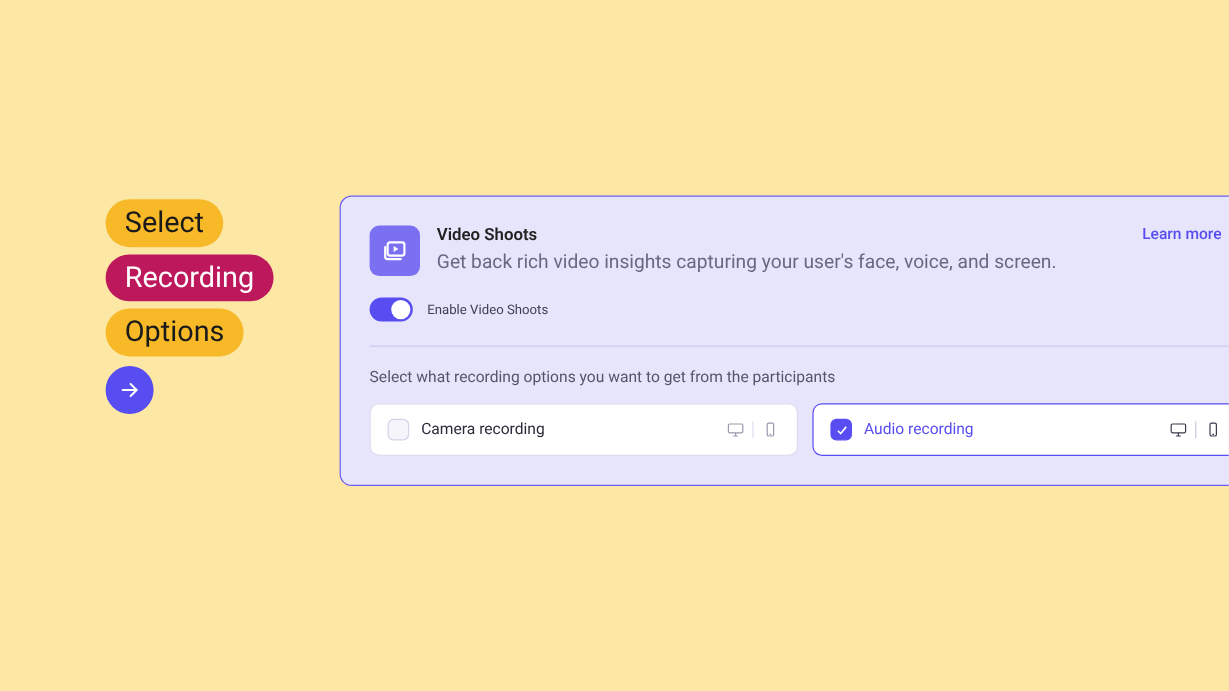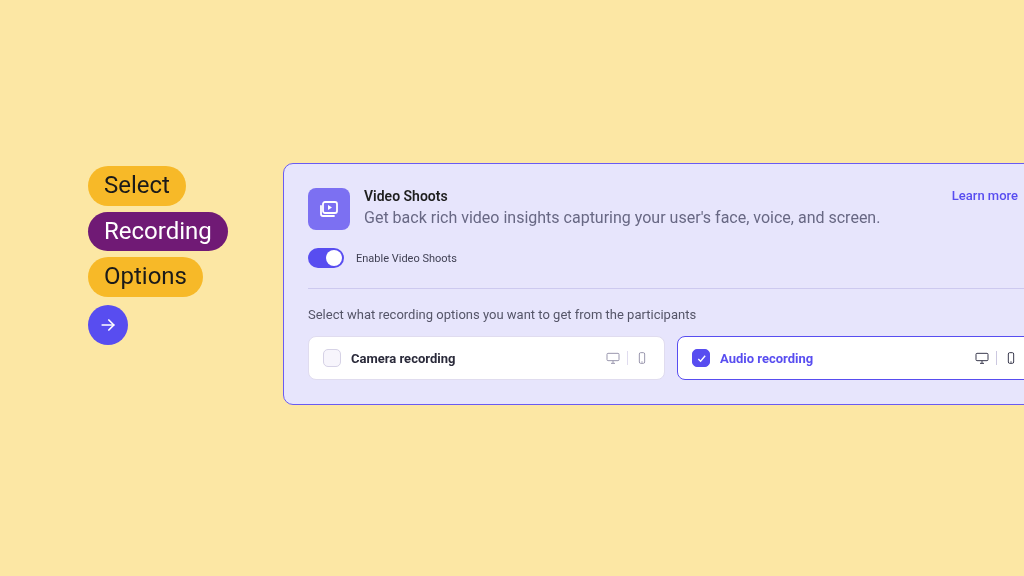--- a/index.html
+++ b/index.html
@@ -23,21 +23,21 @@
       text-align: center;
     }
     .pill {
       padding: 3px 16px;
       border-radius: 999px;
       font-size: 24px;
       font-weight: 400;
       line-height: 1.4;
     }
     .pill-yellow { background: #f7b928; color: #1a1a1a; }
-    .pill-pink { background: #701a75; color: #fff; }
+    .pill-pink { background: #be185d; color: #fff; }
     .circle-arrow {
       width: 40px;
       height: 40px;
       background: #584df0;
       border-radius: 50%;
       display: flex;
       align-items: center;
       justify-content: center;
       margin-left: 0;
       margin-top: 2px;
@@ -167,21 +167,21 @@
       background: #584df0;
       border-color: #584df0;
       display: flex;
       align-items: center;
       justify-content: center;
     }
     .checkbox.checked svg { width: 11px; height: 11px; stroke: #fff; stroke-width: 3; fill: none; }
     .option-label {
       font-size: 13px;
       color: #2a2a3a;
-      font-weight: 700;
+      font-weight: 400;
       flex: 1;
     }
     .option-card.selected .option-label { color: #584df0; }
     .device-icons {
       display: flex;
       align-items: center;
       gap: 6px;
     }
     .device-icons svg { width: 16px; height: 14px; stroke: #9a97ae; fill: none; stroke-width: 1.5; }
     .option-card.selected .device-icons svg { stroke: #3a3a4e; }

